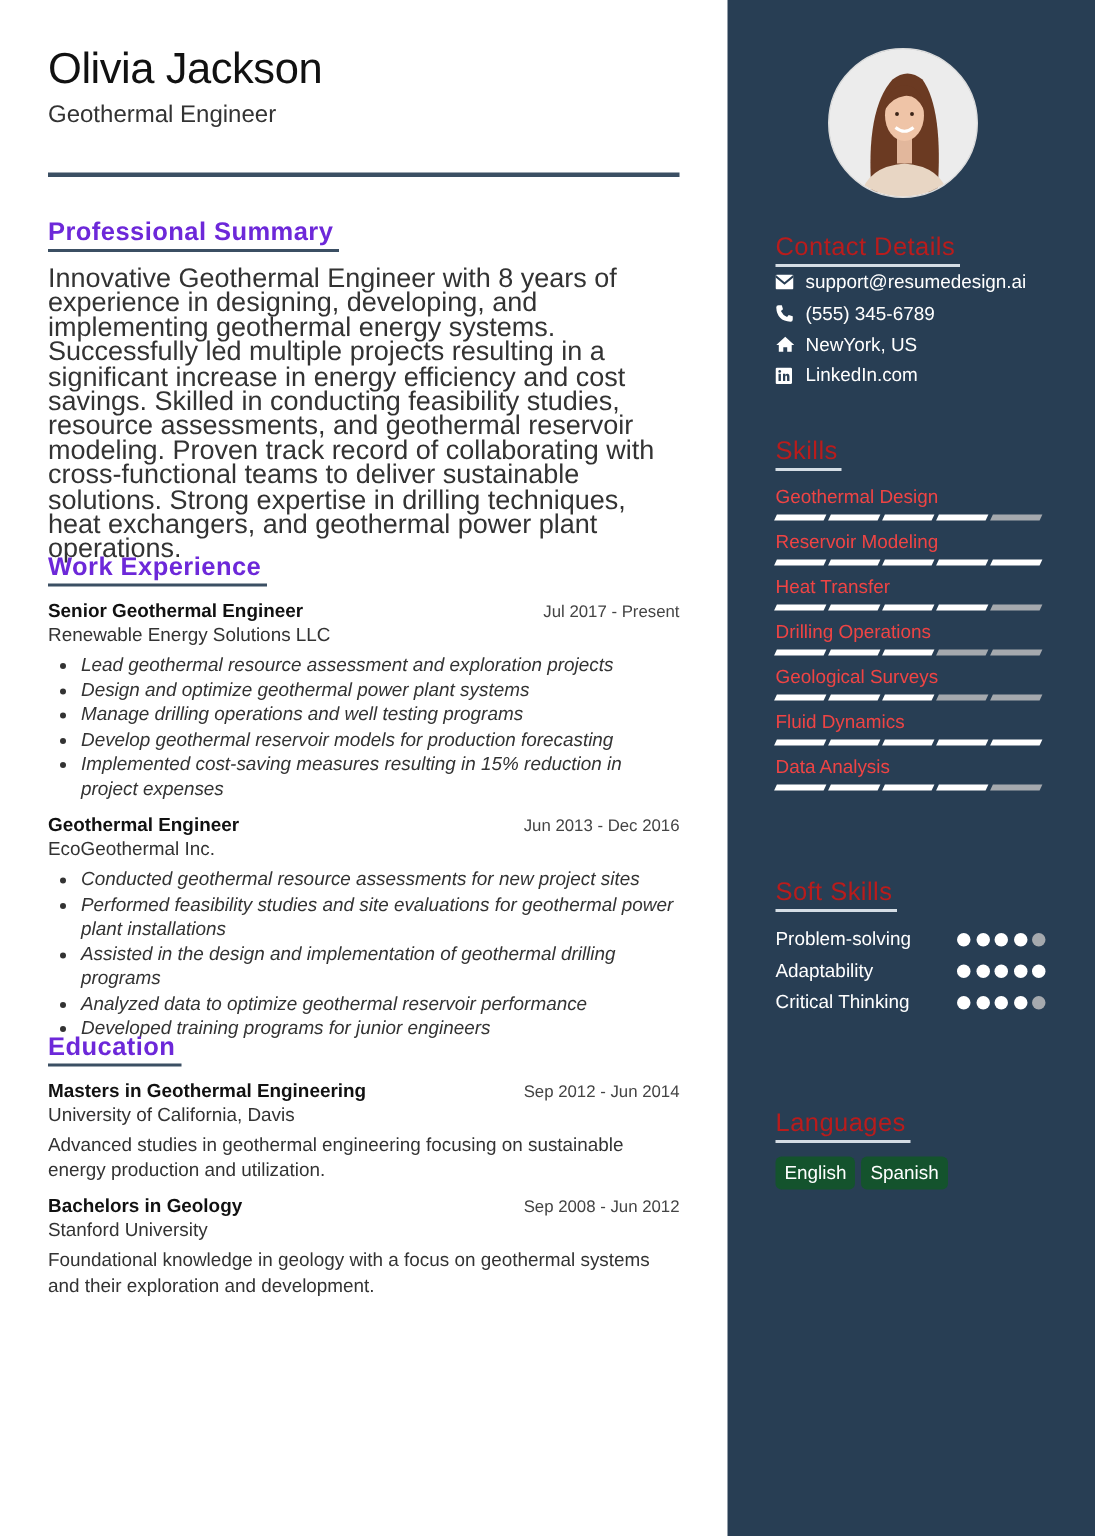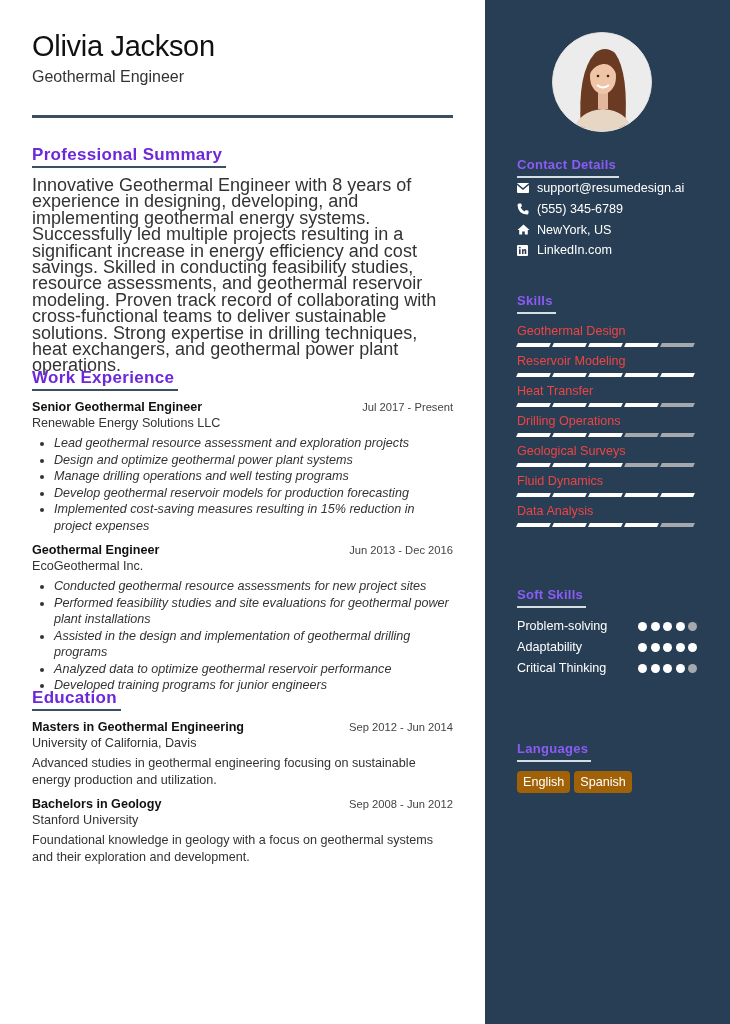--- a/index.html
+++ b/index.html
@@ -24,40 +24,40 @@
   .job-role { font-size: 12.6px; font-weight: 700; color: #111; }
   .job-date { font-size: 11.2px; color: #444; }
   .job-company { font-size: 12.6px; color: #333; margin-top: 2px; }
   .bullets { margin-top: 5px; padding-left: 22px; font-style: italic; }
   .bullets li { font-size: 12.6px; line-height: 16.5px; color: #333; }
   .edu-desc { font-size: 12.6px; line-height: 16.5px; color: #333; margin-top: 5px; }
 
   
   .photo { position: absolute; left: 552px; top: 32px; width: 100px; height: 100px; border-radius: 50%; background: #eeeeee; overflow: hidden; border: 1px solid #dcdcdc; }
   .r-sec { position: absolute; left: 517px; width: 180px; }
-  .r-title { display: inline-block; font-size: 13px; font-weight: 700; color: #8b5cf6; letter-spacing: 0.3px; border-bottom: 2px solid #d5dde5; line-height: 20px; padding-right: 3px; padding-bottom: 1px; }
+  .r-title { display: inline-block; font-size: 17px; font-weight: 400; color: #b91c1c; letter-spacing: 0.3px; border-bottom: 2px solid #d5dde5; line-height: 20px; padding-right: 3px; padding-bottom: 1px; }
 
   .contact-list { }
   .contact-row { display: flex; align-items: center; height: 20.7px; font-size: 12.6px; color: #fff; }
   .contact-icon { width: 20px; display: flex; align-items: center; }
 
   .skill { margin-top: 0; }
   .skill-label { font-size: 12.6px; color: #ef4444; height: 18px; line-height: 16px; }
   .skill-bar { display: flex; gap: 3px; height: 12px; align-items: flex-start; padding-top: 2px; }
   .seg { width: 33px; height: 4px; background: #ffffff; transform: skewX(-25deg); }
   .seg.off { background: #a5a9ae; }
 
   .soft-row { display: flex; justify-content: space-between; align-items: flex-start; font-size: 12.6px; color: #fff; margin-bottom: 4px; }
   .soft-label { width: 110px; line-height: 17px; }
   .dots { display: flex; gap: 3.5px; padding-top: 4px; }
   .dot { width: 9px; height: 9px; border-radius: 50%; background: #fff; }
   .dot.off { background: #a5a9ae; }
 
   .lang-list { display: flex; gap: 4px; margin-top: 9px; }
-  .lang { background: #a16207; border-radius: 4px; padding: 4px 6px; font-size: 12.6px; color: #fff; }
+  .lang { background: #14532d; border-radius: 4px; padding: 4px 6px; font-size: 12.6px; color: #fff; }
 </style>
 </head>
 <body>
 
 <div class="left"></div>
 
 <h1 class="name">Olivia Jackson</h1>
 <div class="jobtitle">Geothermal Engineer</div>
 <div class="header-rule"></div>
 

